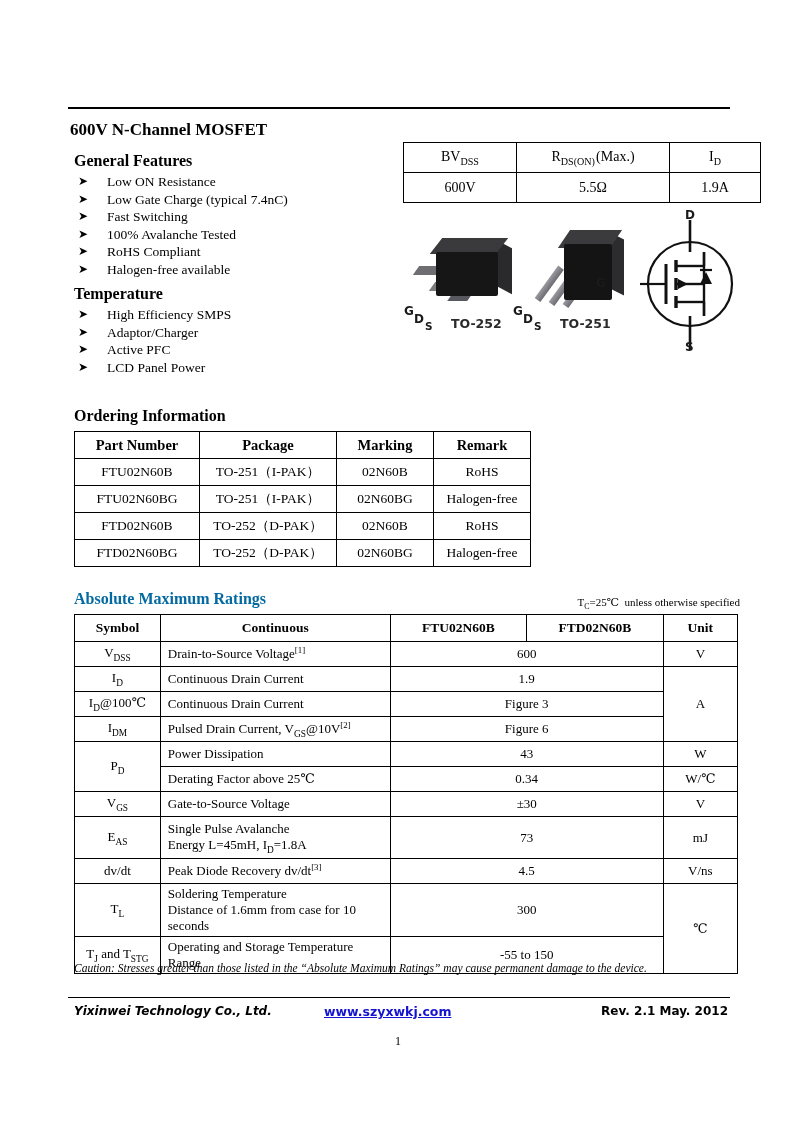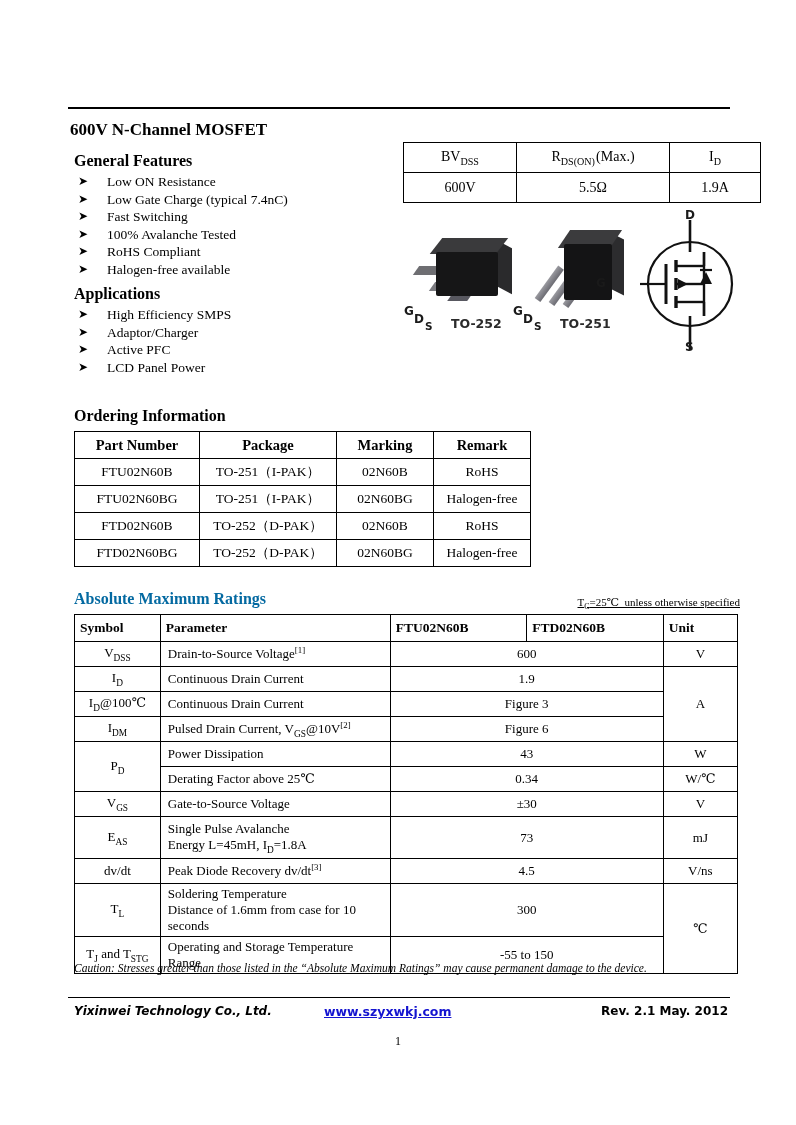--- a/index.html
+++ b/index.html
@@ -253,34 +253,33 @@
   .amr-head {
     font-size: 16px;
     font-weight: bold;
     color: #0369a1;
     display: inline-block;
   }
   .amr-cond {
     position: absolute;
     right: 2px; top: 6px;
     font-size: 11px;
-    text-decoration: underline;
   }
   .amr-table {
     border-collapse: collapse;
     font-size: 13px;
     margin-top: 6px;
     width: 664px;
   }
   .amr-table th, .amr-table td {
     border: 1px solid #000;
     padding: 2px 5px;
   }
   .amr-table th {
-    text-align: left;
+    text-align: center;
     font-weight: bold;
     font-size: 13.5px;
     height: 22px;
   }
   .amr-table td.sym-c { text-align: center; width: 78px; }
   .amr-table td.par-c { text-align: left; padding-left: 7px; }
   .amr-table td.val-c { text-align: center; }
   .amr-table td.unit-c { text-align: center; width: 70px; }
   .amr-table tr { height: 25px; }
 
@@ -342,21 +341,21 @@
       <li><span class="arrow">➤</span><span>Low ON Resistance</span></li>
       <li><span class="arrow">➤</span><span>Low Gate Charge (typical 7.4nC)</span></li>
       <li><span class="arrow">➤</span><span>Fast Switching</span></li>
       <li><span class="arrow">➤</span><span>100% Avalanche Tested</span></li>
       <li><span class="arrow">➤</span><span>RoHS Compliant</span></li>
       <li><span class="arrow">➤</span><span>Halogen-free available</span></li>
     </ul>
   </div>
 
   <div id="applications-block">
-    <div class="sec-head">Applications</div>
+    <div class="sec-head">Temperature</div>
     <ul class="bullets">
       <li><span class="arrow">➤</span><span>High Efficiency SMPS</span></li>
       <li><span class="arrow">➤</span><span>Adaptor/Charger</span></li>
       <li><span class="arrow">➤</span><span>Active PFC</span></li>
       <li><span class="arrow">➤</span><span>LCD Panel Power</span></li>
     </ul>
   </div>
 
   <table class="spec-table">
     <tbody>
@@ -466,21 +465,21 @@
   </div>
 
   <div id="amr-block">
     <span class="amr-head">Absolute Maximum Ratings</span>
     <span class="amr-cond">T<sub>C</sub>=25℃&nbsp; unless otherwise specified</span>
 
     <table class="amr-table">
       <tbody>
           <tr>
         <th style="width:78px;">Symbol</th>
-        <th style="width:246px;">Parameter</th>
+        <th style="width:246px;">Continuous</th>
         <th style="width:135px;">FTU02N60B</th>
         <th style="width:135px;">FTD02N60B</th>
         <th style="width:70px;">Unit</th>
       </tr>
 
       <tr>
         <td class="sym-c">V<sub>DSS</sub></td>
         <td class="par-c">Drain-to-Source Voltage<sup>[1]</sup></td>
         <td class="val-c" colspan="2">600</td>
         <td class="unit-c">V</td>

